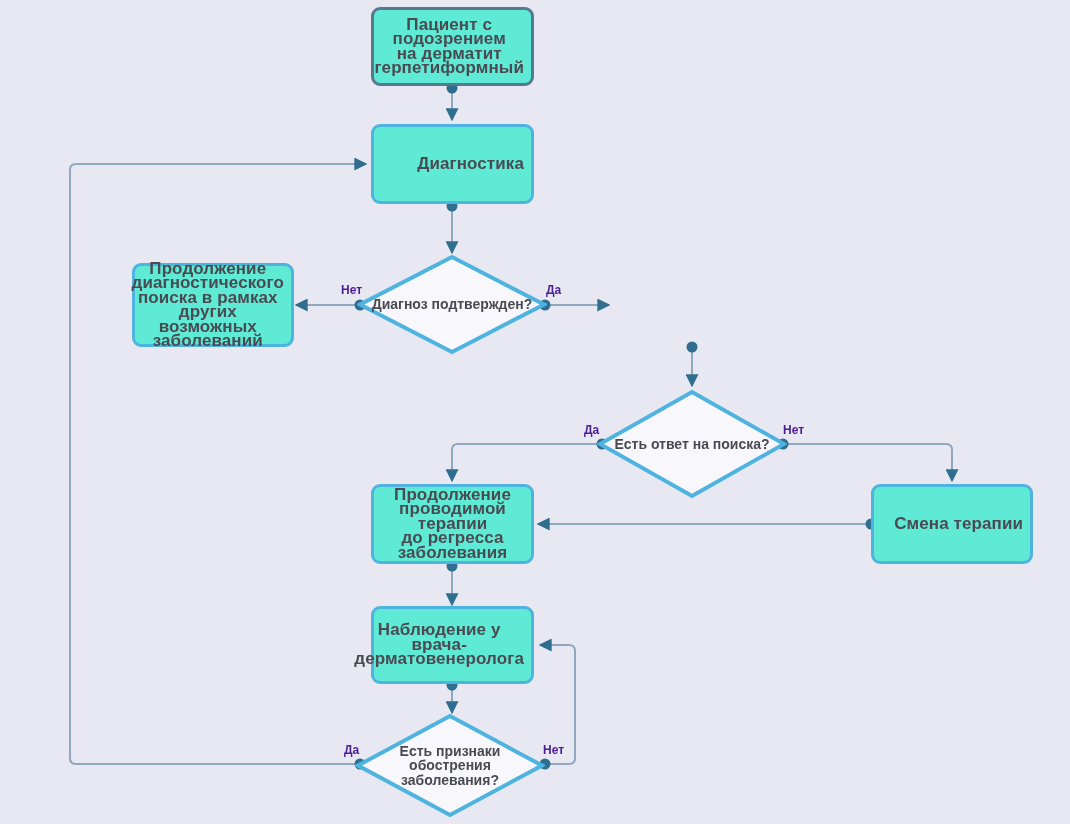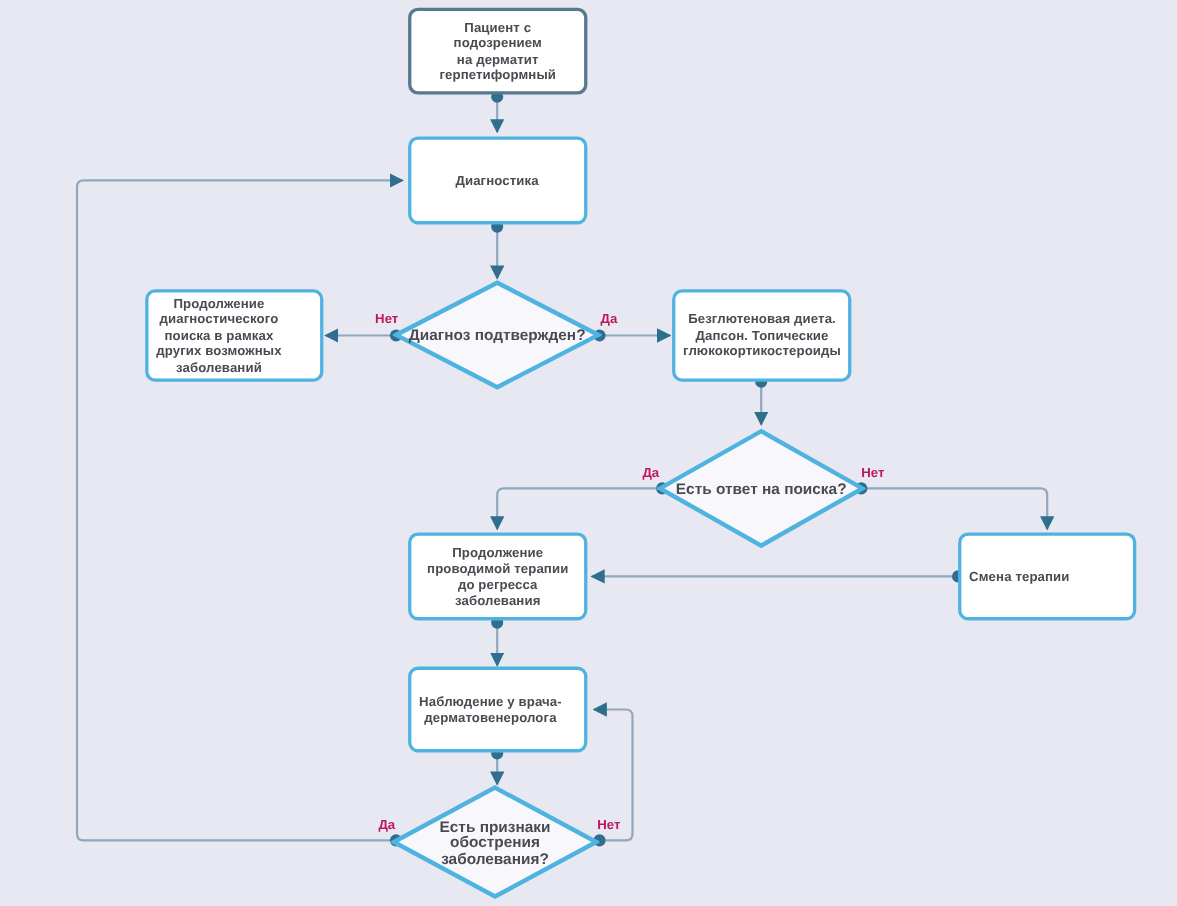--- a/index.html
+++ b/index.html
@@ -7,26 +7,26 @@
     width:1070px;height:824px;
     background:#e8e8f2;
     font-family:"Liberation Sans","DejaVu Sans",sans-serif;
     overflow:hidden;
   }
   #canvas{position:relative;width:1070px;height:824px;}
   svg#edges{position:absolute;left:0;top:0;width:1070px;height:824px;}
 
   .node{
     position:absolute;
-    background:#ffffff;
+    background:#5eead4;
     box-sizing:border-box;
-    display:flex;align-items:center;justify-content:flex-start;
+    display:flex;align-items:center;justify-content:flex-end;
     text-align:center;
     color:#4a4a52;
-    font-size:12px;
+    font-size:17px;
     line-height:14.5px;
     font-weight:bold;
     letter-spacing:0.1px;
   }
   .node.rect{
     border:3px solid #4fb3e0;
     border-radius:9px;
   }
   .node.rect.start{
     border:3px solid #55798f;
@@ -40,21 +40,21 @@
     display:flex;align-items:center;justify-content:center;
     text-align:center;
     color:#4a4a52;font-size:14px;line-height:14.5px;font-weight:bold;
     white-space:pre-line;
     pointer-events:none;
   }
   .edge-label{
     position:absolute;
     font-size:12px;
     font-weight:bold;
-    color:#be185d;
+    color:#4c1d95;
     white-space:nowrap;
   }
 </style>
 </head>
 <body>
 
 <div id="canvas">
 
   <svg id="edges" xmlns="http://www.w3.org/2000/svg">
     <defs>
@@ -121,25 +121,20 @@
   </div>
 
   <div class="node rect" style="left:132px;top:263px;width:162px;height:84px;">
     <span class="label">Продолжение
 диагностического
 поиска в рамках
 других возможных
 заболеваний</span>
   </div>
 
-  <div class="node rect" style="left:611px;top:263px;width:163px;height:84px;">
-    <span class="label">Безглютеновая диета.
-Дапсон. Топические
-глюкокортикостероиды</span>
-  </div>
 
   <div class="diamond" style="left:597px;top:389px;width:190px;height:110px;">
     <svg width="190" height="110" viewBox="0 0 190 110" xmlns="http://www.w3.org/2000/svg">
       <polygon points="95,3 187,55 95,107 3,55" fill="#f8f8fc" stroke="#4fb3e0" stroke-width="4"></polygon>
     </svg>
     <div class="dlabel">Есть ответ на поиска?</div>
   </div>
 
   <div class="node rect" style="left:371px;top:484px;width:163px;height:80px;">
     <span class="label">Продолжение

